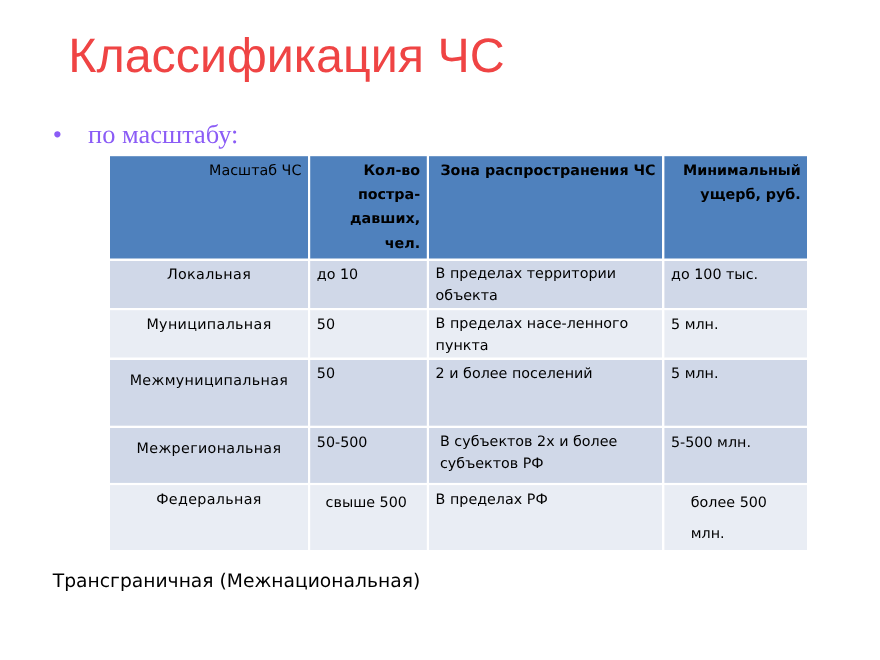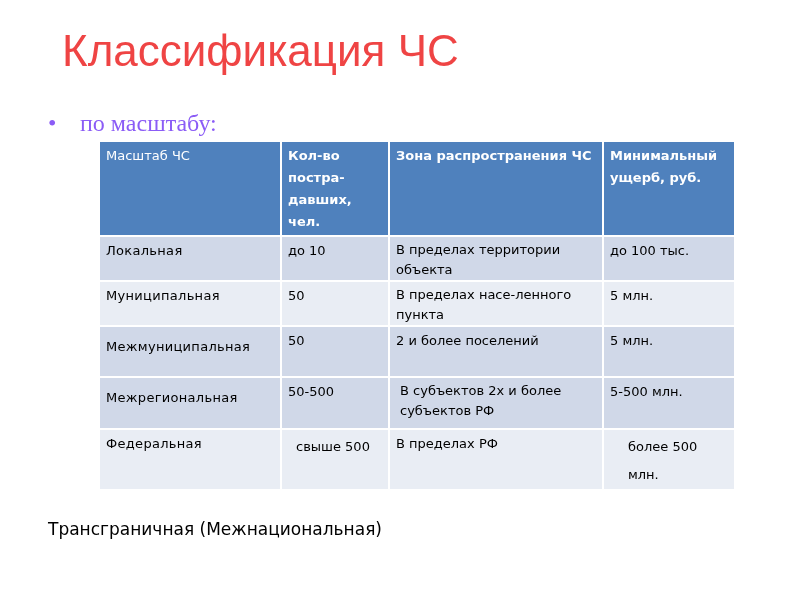--- a/index.html
+++ b/index.html
@@ -31,27 +31,27 @@
       font-size: 13px;
     }
     table.cs td, table.cs th {
       border: 2px solid #ffffff;
       vertical-align: top;
       padding: 3px 6px 0 6px;
       line-height: 22px;
       overflow: hidden;
     }
     table.cs th {
-      background: #4f81bd; color: #ffffff; font-weight: bold;
-      text-align: left; height: 90px; line-height: 22px;
+      background: #4f81bd; color: #000000; font-weight: bold;
+      text-align: right; height: 90px; line-height: 22px;
     }
     table.cs th.first { font-weight: normal; }
     table.cs tr.odd td { background: #d0d8e8; }
     table.cs tr.even td { background: #e9edf4; }
-    table.cs td.c1 { text-align: left; letter-spacing: 0.3px; }
+    table.cs td.c1 { text-align: center; letter-spacing: 0.3px; }
     table.cs td.c2, table.cs td.c3, table.cs td.c4 { }
     table.cs td.tight { line-height: 20px; }
     table.cs td.loose { line-height: 34px; }
   </style>
 </head>
 <body>
 
 <div class="title">Классификация ЧС</div>
 
 <div class="bullet-row">
@@ -79,21 +79,21 @@
     <td class="c2">до 10</td>
     <td class="c3 tight">В пределах территории объекта</td>
     <td class="c4">до 100 тыс.</td>
   </tr>
   <tr class="even" style="height:45px">
     <td class="c1">Муниципальная</td>
     <td class="c2">50</td>
     <td class="c3 tight">В пределах насе-ленного пункта</td>
     <td class="c4">5 млн.</td>
   </tr>
-  <tr class="odd" style="height:51px">
+  <tr class="odd" style="height:62px">
     <td class="c1 loose" style="word-break:break-all;">Межмуниципальная</td>
     <td class="c2">50</td>
     <td class="c3">2 и более поселений</td>
     <td class="c4">5 млн.</td>
   </tr>
   <tr class="odd" style="height:52px">
     <td class="c1 loose" style="word-break:break-all;">Межрегиональная</td>
     <td class="c2">50-500</td>
     <td class="c3 tight" style="padding-left:10px;padding-right:10px;">В субъектов 2х и более субъектов РФ</td>
     <td class="c4">5-500 млн.</td>

